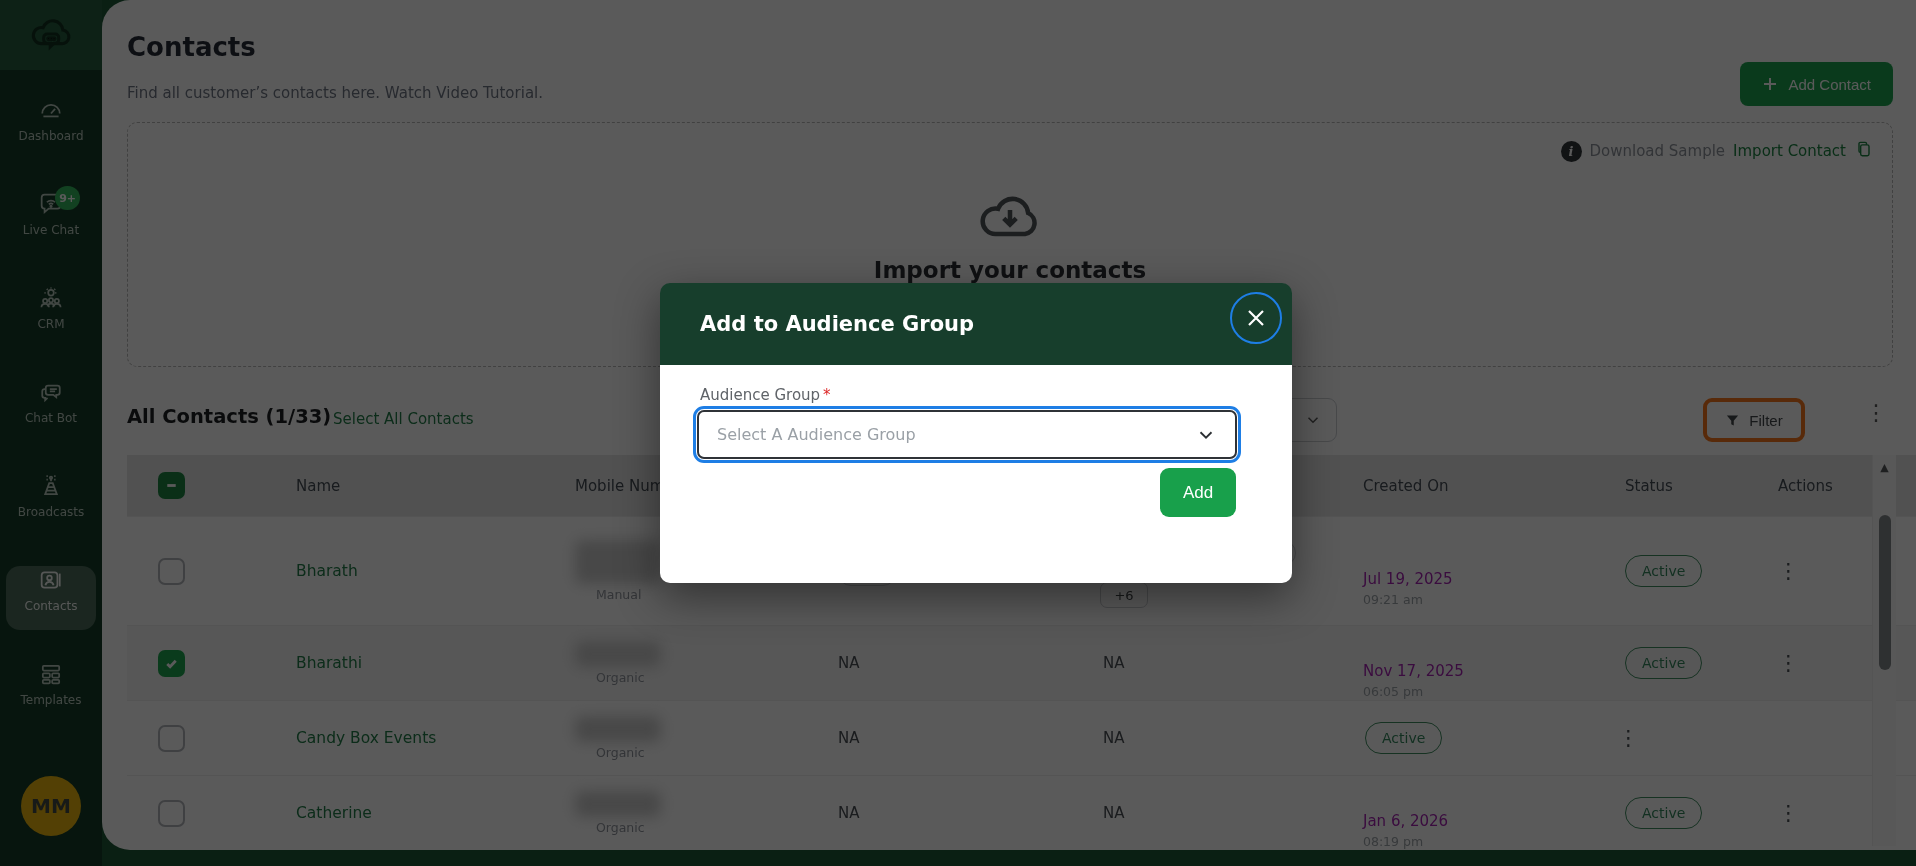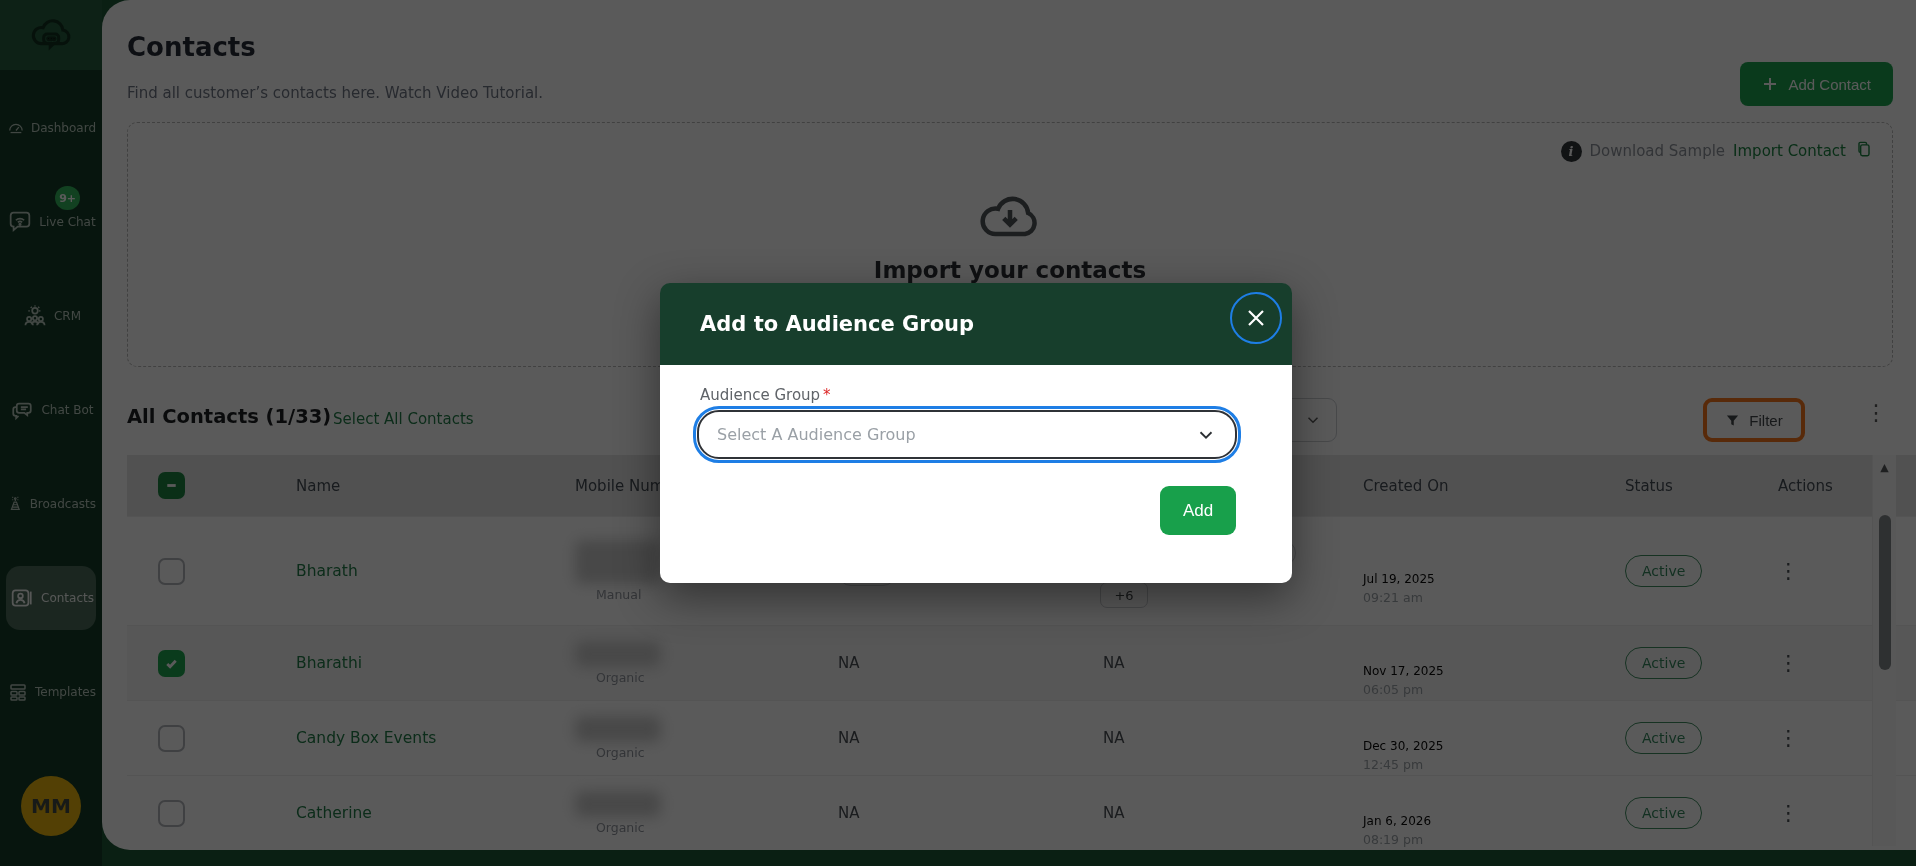--- a/index.html
+++ b/index.html
@@ -5,21 +5,21 @@
   * { box-sizing: border-box; margin: 0; padding: 0; }
   html,body { width:1916px; height:866px; overflow:hidden;
     font-family:"DejaVu Sans","Liberation Sans",sans-serif; }
   body { background:#155330; position:relative; }
 
   
   .sidebar { position:absolute; left:0; top:0; width:102px; height:866px; background:#0C3620; z-index:1; }
   .logo-block { height:70px; background:#1E5838; display:flex; align-items:center; justify-content:center; }
   .logo-block svg { width:46px; height:46px; stroke:#0A2A18; fill:none; stroke-width:1.6; }
   .nav { position:absolute; top:96px; left:0; right:0; display:flex; flex-direction:column; gap:30px; align-items:center; }
-  .nav-item { width:90px; height:64px; display:flex; flex-direction:row; align-items:center; justify-content:center; gap:5px;
+  .nav-item { width:90px; height:64px; display:flex; flex-direction:column; align-items:center; gap:5px;
     color:#BClCBD; color:#b7c6bc; border-radius:14px; cursor:pointer; position:relative; }
   .nav-item svg { width:28px; height:28px; stroke:currentColor; fill:none; stroke-width:1.5; }
   .nav-item .nav-label { font-size:12px; }
   .nav-item.active { background:rgba(255,255,255,0.24); color:#f2f6f3; }
   .nav-badge { position:absolute; top:-4px; right:16px; background:#2EB558; color:#fff; font-size:11px; font-weight:bold;
     min-width:24px; height:24px; border-radius:12px; display:flex; align-items:center; justify-content:center; padding:0 4px; }
   .avatar { position:absolute; bottom:30px; left:50%; transform:translateX(-50%); width:60px; height:60px; border-radius:50%;
     background:#eab308; color:#3c443e; font-size:20px; font-weight:bold; display:flex; align-items:center; justify-content:center; }
 
   
@@ -74,21 +74,21 @@
   .cb.unchecked { border:2px solid #b0b3b8; background:#fff; }
   .cb.checked { background:#16A34A; display:flex; align-items:center; justify-content:center; }
   .cb.indeterminate { background:#15803D; display:flex; align-items:center; justify-content:center; }
   .cb svg { width:15px; height:15px; stroke:#fff; stroke-width:3; fill:none; }
   .row-name { font-size:15.5px; color:#1B7A43; font-weight:500; cursor:pointer; }
   .mobile-cell { display:flex; flex-direction:column; align-items:flex-start; }
   .blur-blob { width:86px; height:26px; background:#c9c9c9; border-radius:6px; filter:blur(7px); }
   .blur-blob.tall { height:44px; }
   .source-label { font-size:12.5px; color:#8a8f98; margin-top:3px; margin-left:21px; }
   .na { font-size:15px; color:#44494f; }
-  .date-main { font-size:12px; color:#000000;margin-top:34px; }
+  .date-main { font-size:15px; color:#a21caf;margin-top:34px; }
   .date-time { font-size:12.5px; color:#9aa0a6; margin-top:4px; }
   .status-badge { display:inline-block; padding:7px 16px; border:1.5px solid #3a8a5c; color:#2F855A; border-radius:17px;
     font-size:14px; cursor:pointer; }
   .row-kebab { font-size:21px; color:#44494f; cursor:pointer; width:22px; text-align:center; }
   .row-selected { background:#f6f6f6; }
   .tagcell { position:relative; height:100%; }
   .tag-pill { position:absolute; border:1.5px solid #c9ccd1; border-radius:13px; background:#fff;
     font-size:13px; color:#3c4043; display:flex; align-items:center; justify-content:center; }
   .pill-hidden { left:31px; top:43px; width:58px; height:26px; }
   .pill-frag { left:155px; top:23px; width:64px; height:26px; }
@@ -106,25 +106,25 @@
   .modal-header { height:82px; background:#173E2C; border-radius:10px 10px 0 0; position:relative;
     display:flex; align-items:center; }
   .modal-title { color:#fff; font-size:21px; font-weight:bold; margin-left:40px; }
   .modal-close { position:absolute; right:10px; top:9px; width:52px; height:52px; border-radius:50%;
     border:2.5px solid #1E7EE5; background:transparent; display:flex; align-items:center; justify-content:center; cursor:pointer; }
   .modal-close svg { width:24px; height:24px; stroke:#fff; stroke-width:2.2; fill:none; }
   .modal-body { height:218px; background:#fff; border-radius:0 0 10px 10px; position:relative; }
   .field-label { position:absolute; left:40px; top:21px; font-size:15px; color:#5f6368; }
   .req { color:#dc2626; margin-left:3px; }
   .select-box { position:absolute; left:37px; top:45px; width:540px; height:49px; background:#fff;
-    border:2px solid #2f3237; border-radius:22px; outline:3px solid #1E7EE5; outline-offset:1px;
+    border:2px solid #2f3237; border-radius:7px; outline:3px solid #1E7EE5; outline-offset:1px;
     display:flex; align-items:center; justify-content:space-between; cursor:pointer; }
   .select-placeholder { font-size:16px; color:#9aa0a6; margin-left:18px; }
   .select-box svg { width:22px; height:22px; stroke:#2b2f33; stroke-width:2; fill:none; margin-right:18px; }
-  .modal-add-btn { position:absolute; left:500px; top:121px; width:76px; height:49px; background:#18A04B; color:#fff;
+  .modal-add-btn { position:absolute; left:500px; top:103px; width:76px; height:49px; background:#18A04B; color:#fff;
     border:none; border-radius:9px; font-size:17px; font-weight:500; cursor:pointer; }
 </style>
 </head>
 <body>
 
 <div class="sidebar">
   <div class="logo-block">
     <svg viewBox="0 0 24 24">
       <path d="M7 16.5a4.2 4.2 0 1 1 .9-8.3 5.3 5.3 0 0 1 10.3 1.2 3.5 3.5 0 0 1-.9 7.1H7z"></path>
       <path d="M10 11.5h4.2a1.8 1.8 0 0 1 1.8 1.8v1.2a1.8 1.8 0 0 1-1.8 1.8h-.6l-2 1.9v-1.9H10a1.8 1.8 0 0 1-1.8-1.8v-1.2A1.8 1.8 0 0 1 10 11.5z"></path>
@@ -323,24 +323,20 @@
       <div>
           <div class="cb unchecked"></div>
         </div>
       <div class="cell-pad1 row-name">Candy Box Events</div>
       <div class="cell-pad2 mobile-cell">
         <div class="blur-blob"></div>
         <div class="source-label">Organic</div>
       </div>
       <div class="cell-pad3 na">NA</div>
       <div class="cell-pad4 na">NA</div>
-      <div class="cell-pad5">
-        <div class="date-main">Dec 30, 2025</div>
-        <div class="date-time">12:45 pm</div>
-      </div>
       <div class="cell-pad6"><span class="status-badge">Active</span></div>
       <div class="cell-pad7"><span class="row-kebab">⋮</span></div>
     </div>
 
     <div class="trow" style="height:75px">
       <div>
           <div class="cb unchecked"></div>
         </div>
       <div class="cell-pad1 row-name">Catherine</div>
       <div class="cell-pad2 mobile-cell">

